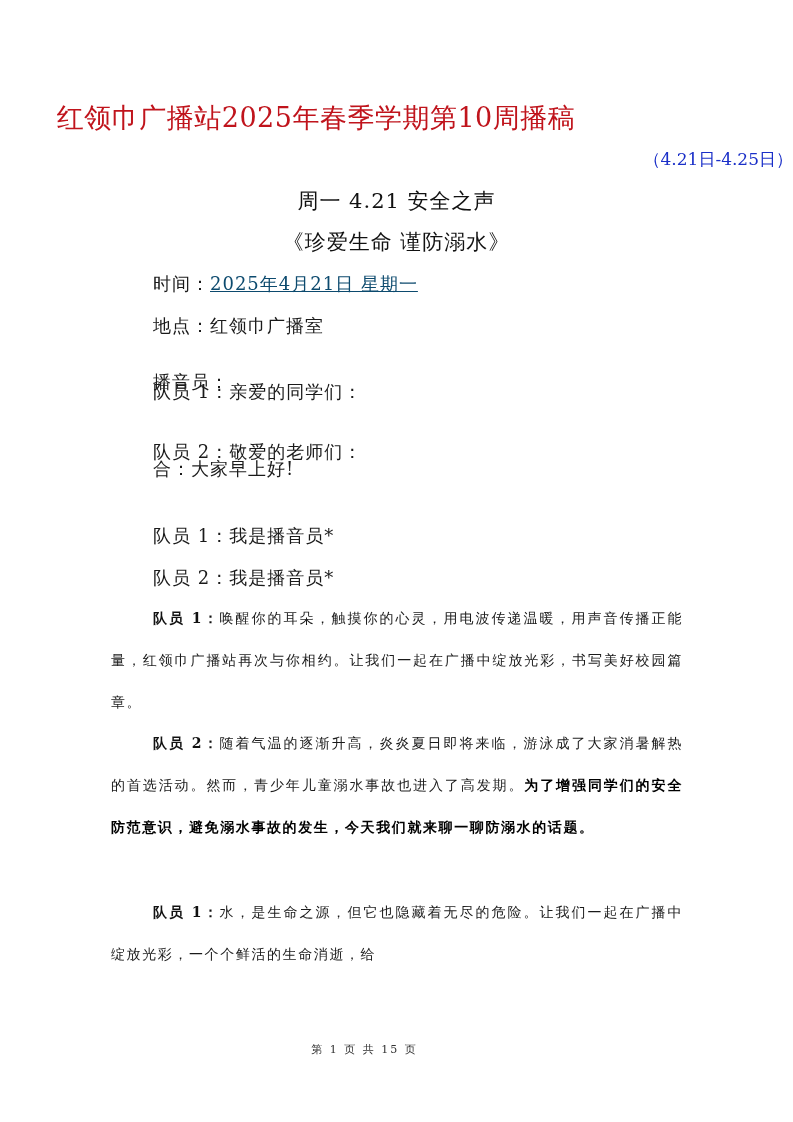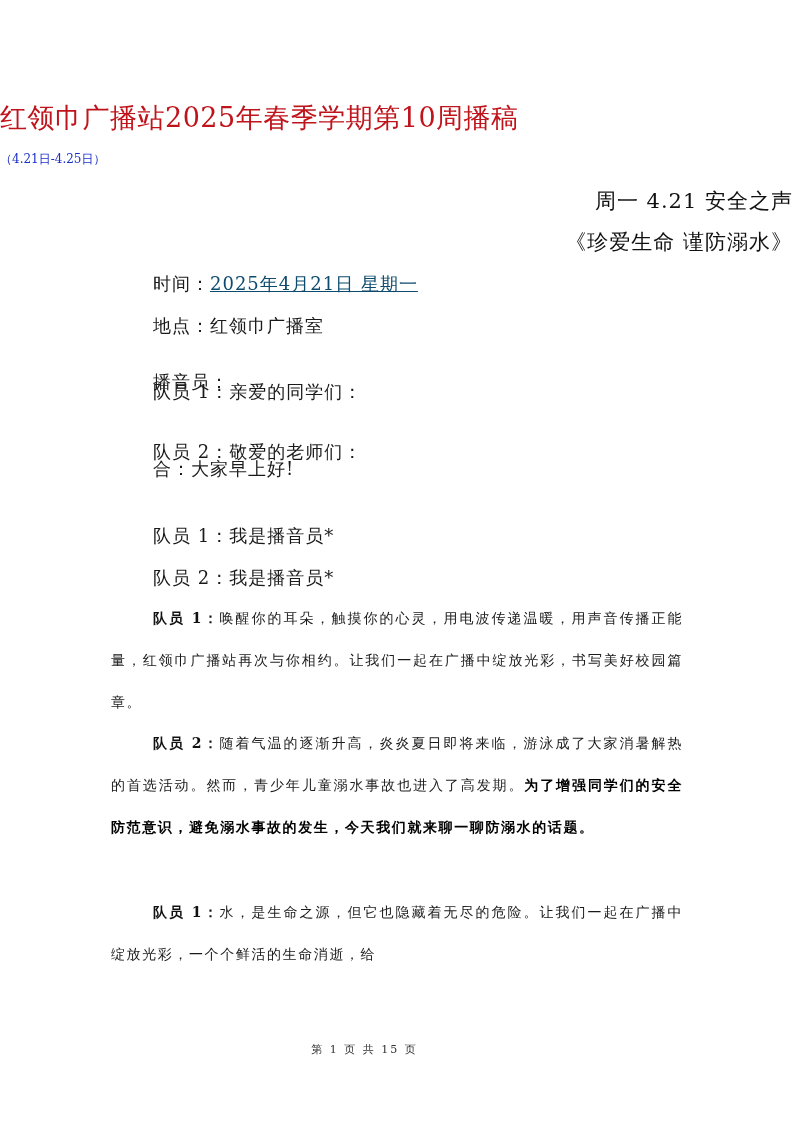--- a/index.html
+++ b/index.html
@@ -3,29 +3,29 @@
 <meta charset="utf-8">
 <style>
   html, body { margin: 0; padding: 0; background: #ffffff; }
   body {
     width: 793px; height: 1122px; position: relative; overflow: hidden;
     font-family: "DejaVu Serif", "Liberation Serif", serif;
     color: #1a1a1a;
   }
   .page { position: absolute; left: 0; top: 0; width: 793px; height: 1122px; }
   .title {
-    position: absolute; left: 0; width: 632px; top: 100px; 
+    position: absolute; left: 0; width: 632px; top: 100px; text-align: center;
     font-size: 27px; color: #c0141c; letter-spacing: 0.5px; line-height: 36px;
   }
   .subtitle {
-    position: absolute; left: 0; width: 793px; top: 147px; text-align: left;
-    font-size: 12px; color: #1a2fc8; line-height: 24px;
+    position: absolute; left: 0; width: 793px; top: 147px; text-align: right;
+    font-size: 17px; color: #1a2fc8; line-height: 24px;
   }
   .heading {
-    position: absolute; left: 0; width: 793px; text-align: right;
+    position: absolute; left: 0; width: 793px; text-align: center;
     font-size: 21px; color: #111; line-height: 30px; letter-spacing: 1px;
   }
   .h1 { top: 186px; }
   .h2 { top: 227px; }
   .line {
     position: absolute; left: 153px; font-size: 18px; line-height: 26px;
     color: #1a1a1a; letter-spacing: 1px; white-space: nowrap;
   }
   .red { color: #0c4a6e; text-decoration: underline; }
   .para {

